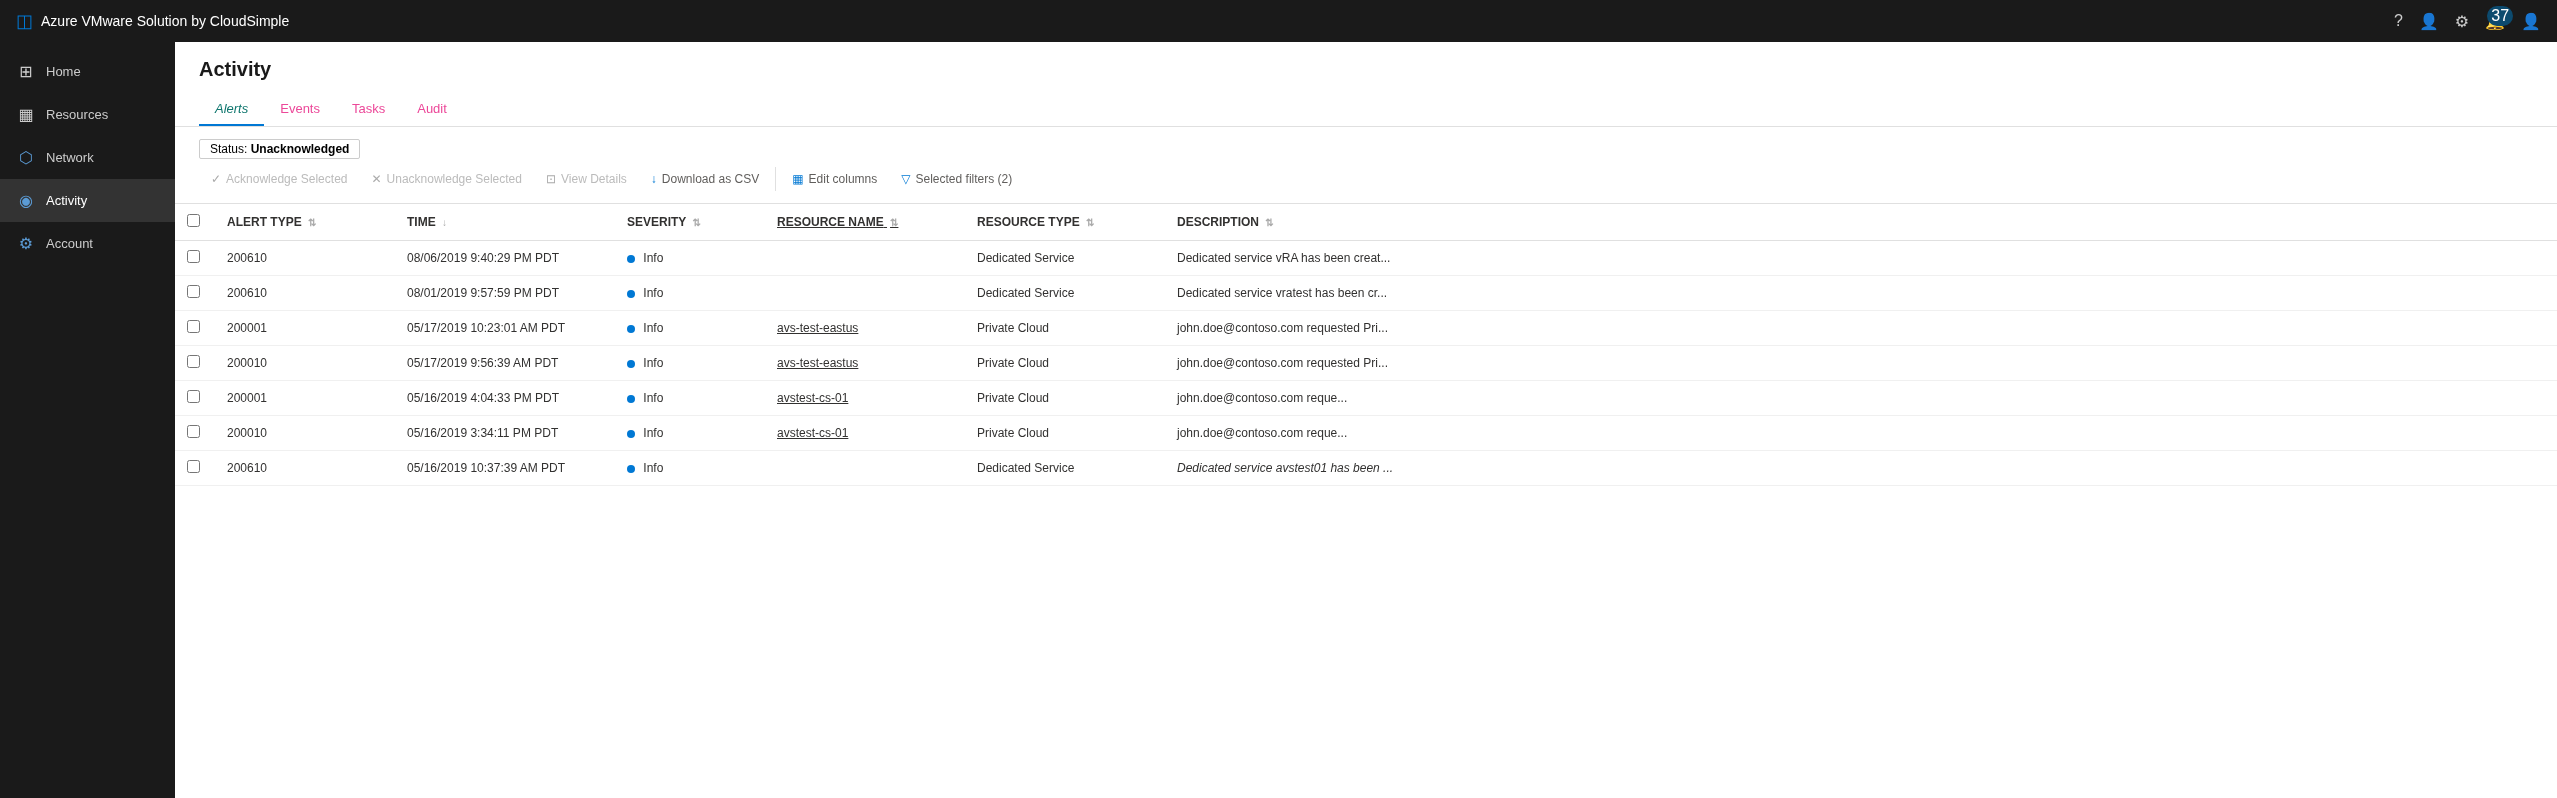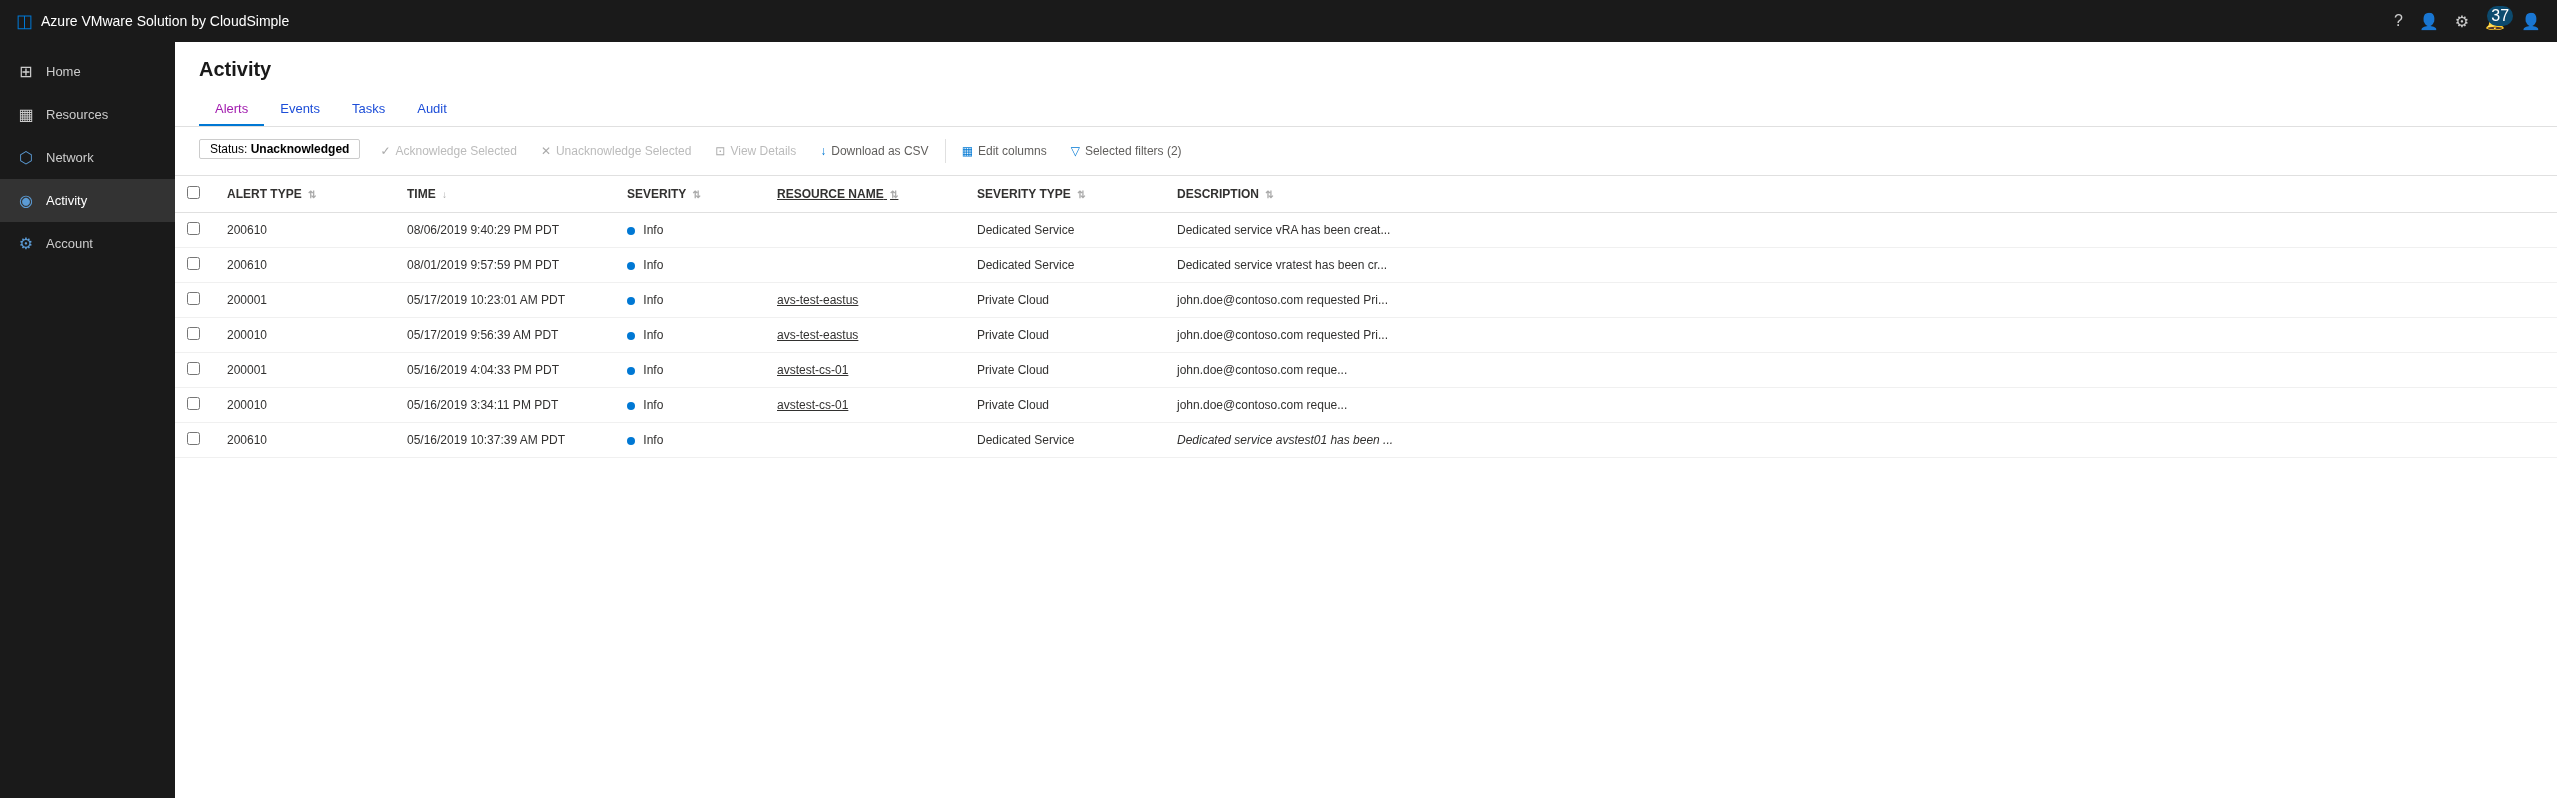--- a/index.html
+++ b/index.html
@@ -66,35 +66,37 @@
       font-weight: 600;
       color: #1a1a1a;
       margin-bottom: 12px;
     }
 
     
     .tabs { display: flex; gap: 0; border-bottom: none; }
     .tab {
       padding: 8px 16px;
       cursor: pointer;
-      color: #1d4ed8;
+      color: #ec4899;
       font-size: 13px;
       border-bottom: 2px solid transparent;
       text-decoration: none;
     }
     .tab.active {
-      color: #a21caf;
+      color: #0f766e;
       border-bottom: 2px solid #0078d4;
+      font-style: italic;
     }
 
     
     .toolbar-area {
       padding: 12px 24px;
       border-bottom: 1px solid #e0e0e0;
       display: flex;
+      flex-direction: column;
       gap: 8px;
     }
 
     
     .filter-badge {
       display: inline-flex;
       align-items: center;
       border: 1px solid #ccc;
       border-radius: 2px;
       padding: 2px 10px;
@@ -281,21 +283,21 @@
             </th>
             <th class="col-severity">
               <span>SEVERITY</span>
               <span class="sort-icon">⇅</span>
             </th>
             <th class="col-resource">
               <span>RESOURCE NAME</span>
               <span class="sort-icon">⇅</span>
             </th>
             <th class="col-res-type">
-              <span>SEVERITY TYPE</span>
+              <span>RESOURCE TYPE</span>
               <span class="sort-icon">⇅</span>
             </th>
             <th class="col-desc">
               <span>DESCRIPTION</span>
               <span class="sort-icon">⇅</span>
             </th>
           </tr>
         </thead>
         <tbody id="table-body">
         <tr>

